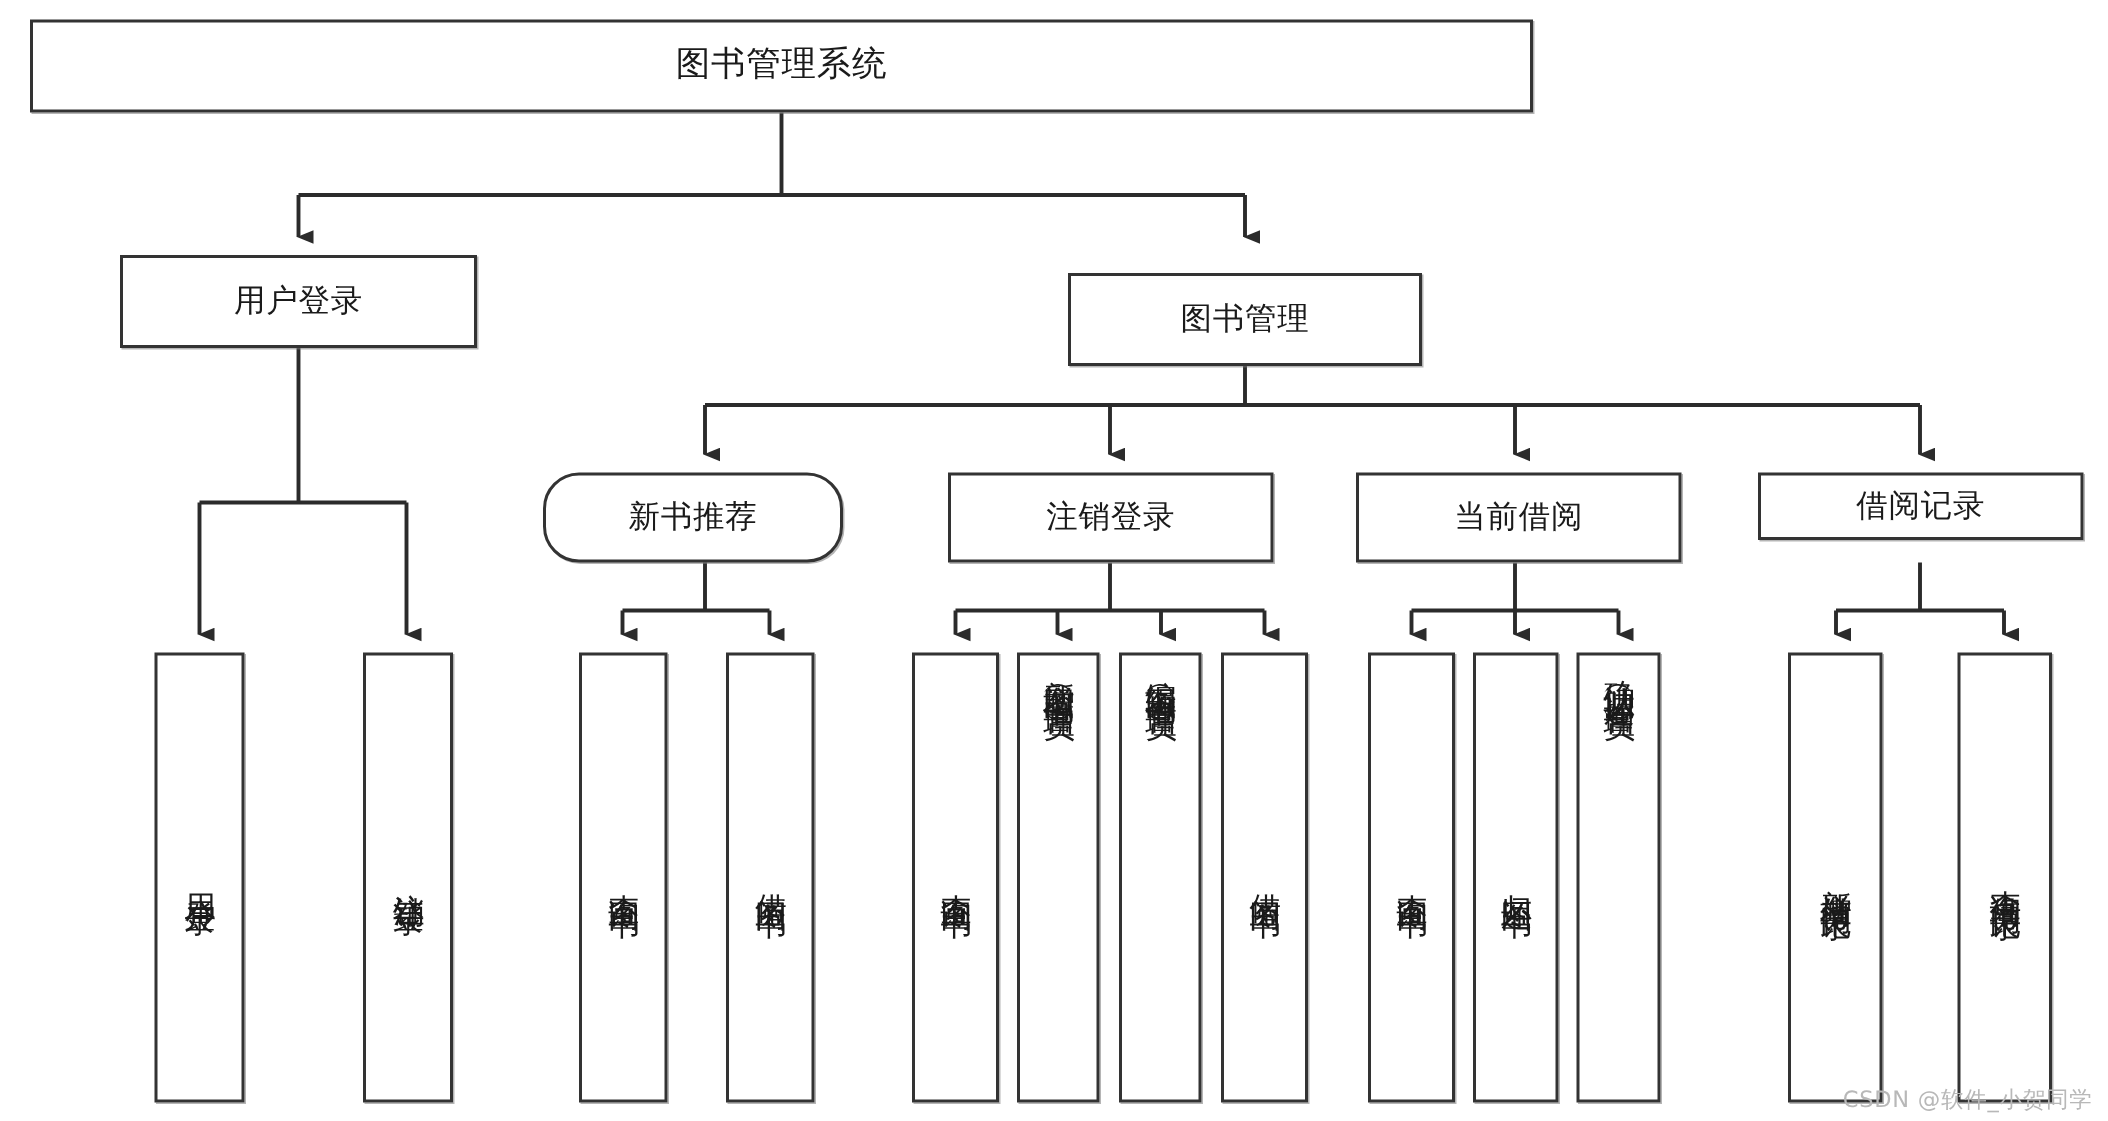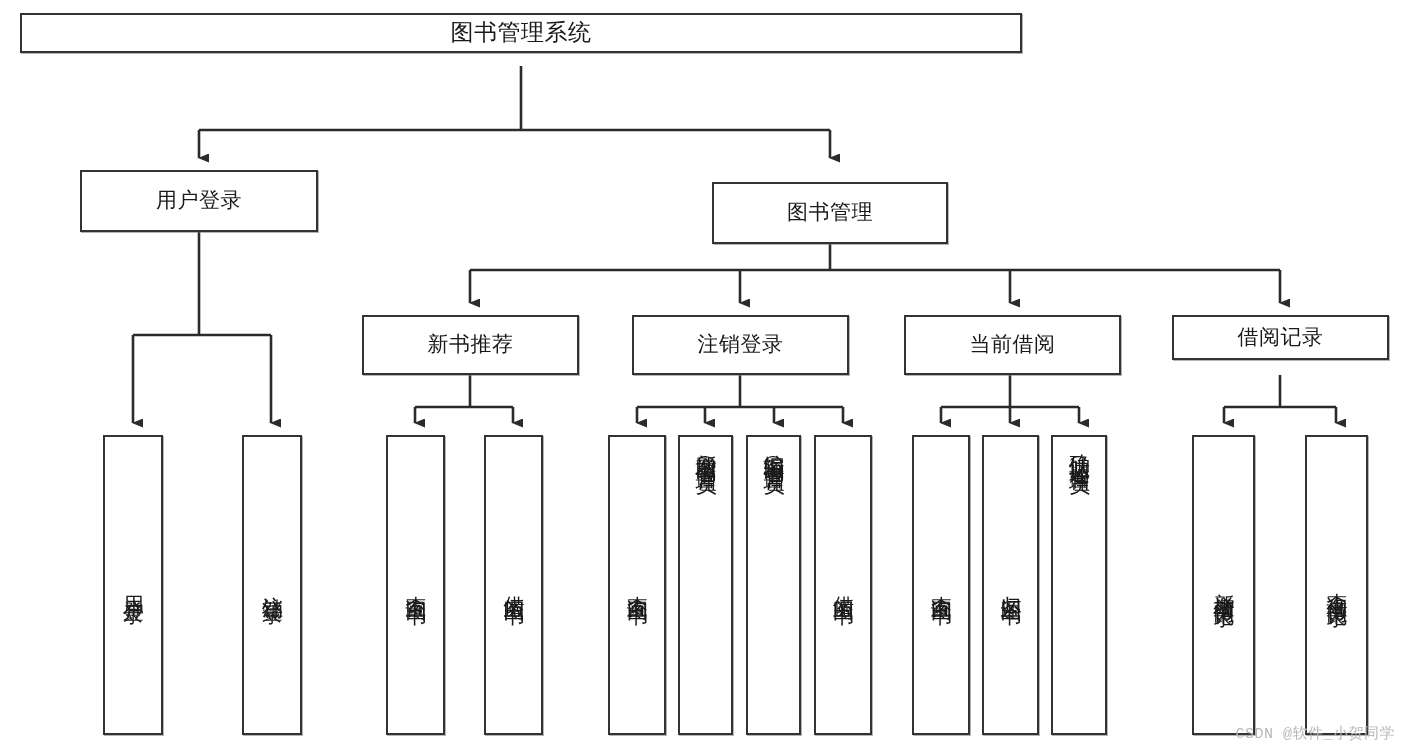--- a/index.html
+++ b/index.html
@@ -60,21 +60,20 @@
   }
   #watermark {
     position: absolute;
     right: 10px;
     bottom: 4px;
     font-size: 15px;
     color: #b8b8b8;
     letter-spacing: 0.5px;
     white-space: nowrap;
     pointer-events: none;
-    font-family: Liberation Mono, monospace;
   }
 </style>
 </head>
 <body>
 
 <div id="diagram-root">
 
   <svg id="flow-svg" viewBox="0 0 1405 747" xmlns="http://www.w3.org/2000/svg">
     <defs>
       <marker id="arrowhead" markerWidth="10" markerHeight="11" refX="4.5" refY="10" orient="auto" markerUnits="userSpaceOnUse">
@@ -118,33 +117,33 @@
       <path d="M 1010,407 L 1010,423" marker-end="url(#arrowhead)"></path>
       <path d="M 1079,407 L 1079,423" marker-end="url(#arrowhead)"></path>
 
       <path d="M 1280,375 L 1280,407"></path>
       <path d="M 1224,407 L 1336,407"></path>
       <path d="M 1224,407 L 1224,423" marker-end="url(#arrowhead)"></path>
       <path d="M 1336,407 L 1336,423" marker-end="url(#arrowhead)"></path>
     </g>
   </svg>
 
-  <div class="node-box" style="left:20px; top:13px; width:1002px; height:40px;">
+  <div class="node-box" style="left:20px; top:13px; width:1002px; height:62px;">
     <span class="node-label" style="font-size:23px;">图书管理系统</span>
   </div>
 
   <div class="node-box" style="left:80px; top:170px; width:238px; height:62px;">
     <span class="node-label">用户登录</span>
   </div>
 
   <div class="node-box" style="left:712px; top:182px; width:236px; height:62px;">
     <span class="node-label">图书管理</span>
   </div>
 
-  <div class="node-box" style="left:362px; top:315px; width:217px; height:60px;">
+  <div class="node-box" style="left:362px; top:315px; width:200px; height:60px;border-radius:24px;">
     <span class="node-label">新书推荐</span>
   </div>
 
   <div class="node-box" style="left:632px; top:315px; width:217px; height:60px;">
     <span class="node-label">注销登录</span>
   </div>
 
   <div class="node-box" style="left:904px; top:315px; width:217px; height:60px;">
     <span class="node-label">当前借阅</span>
   </div>

